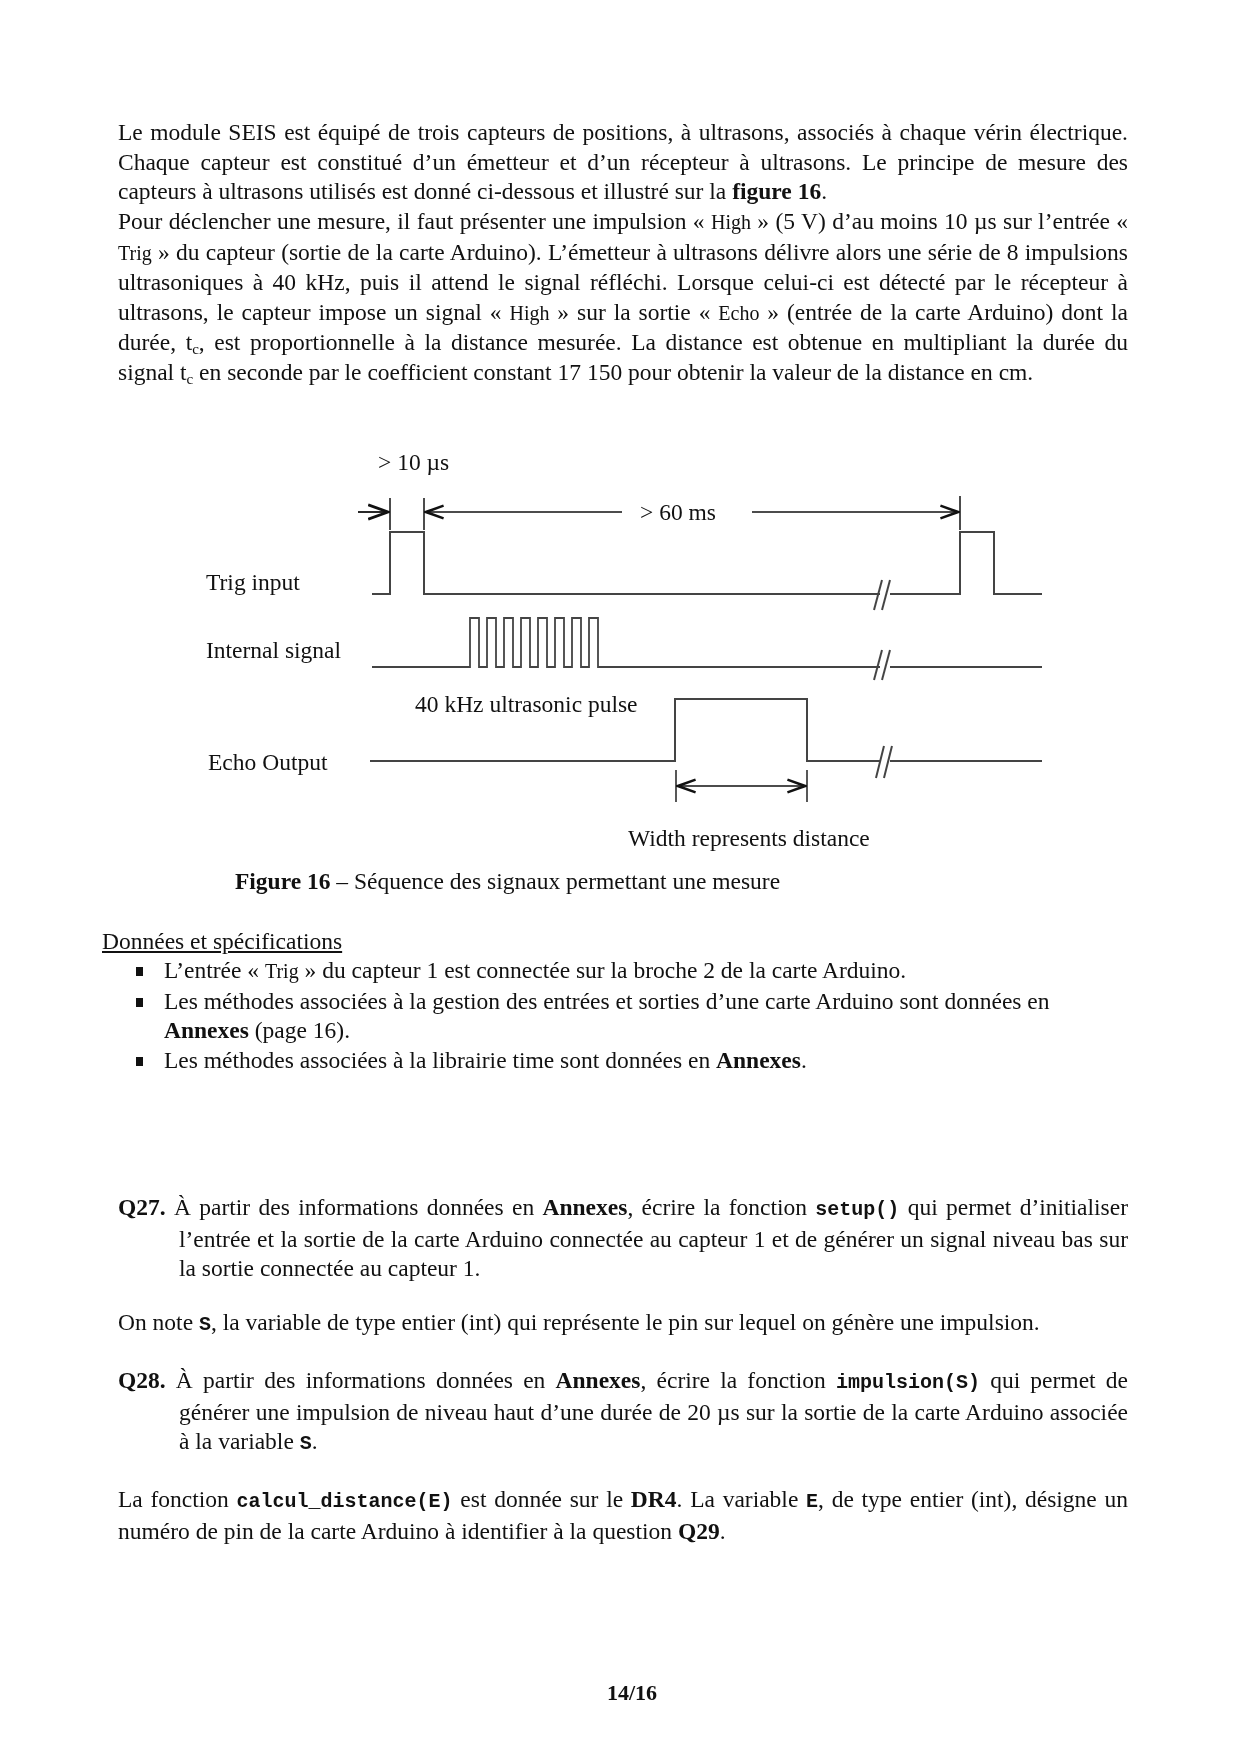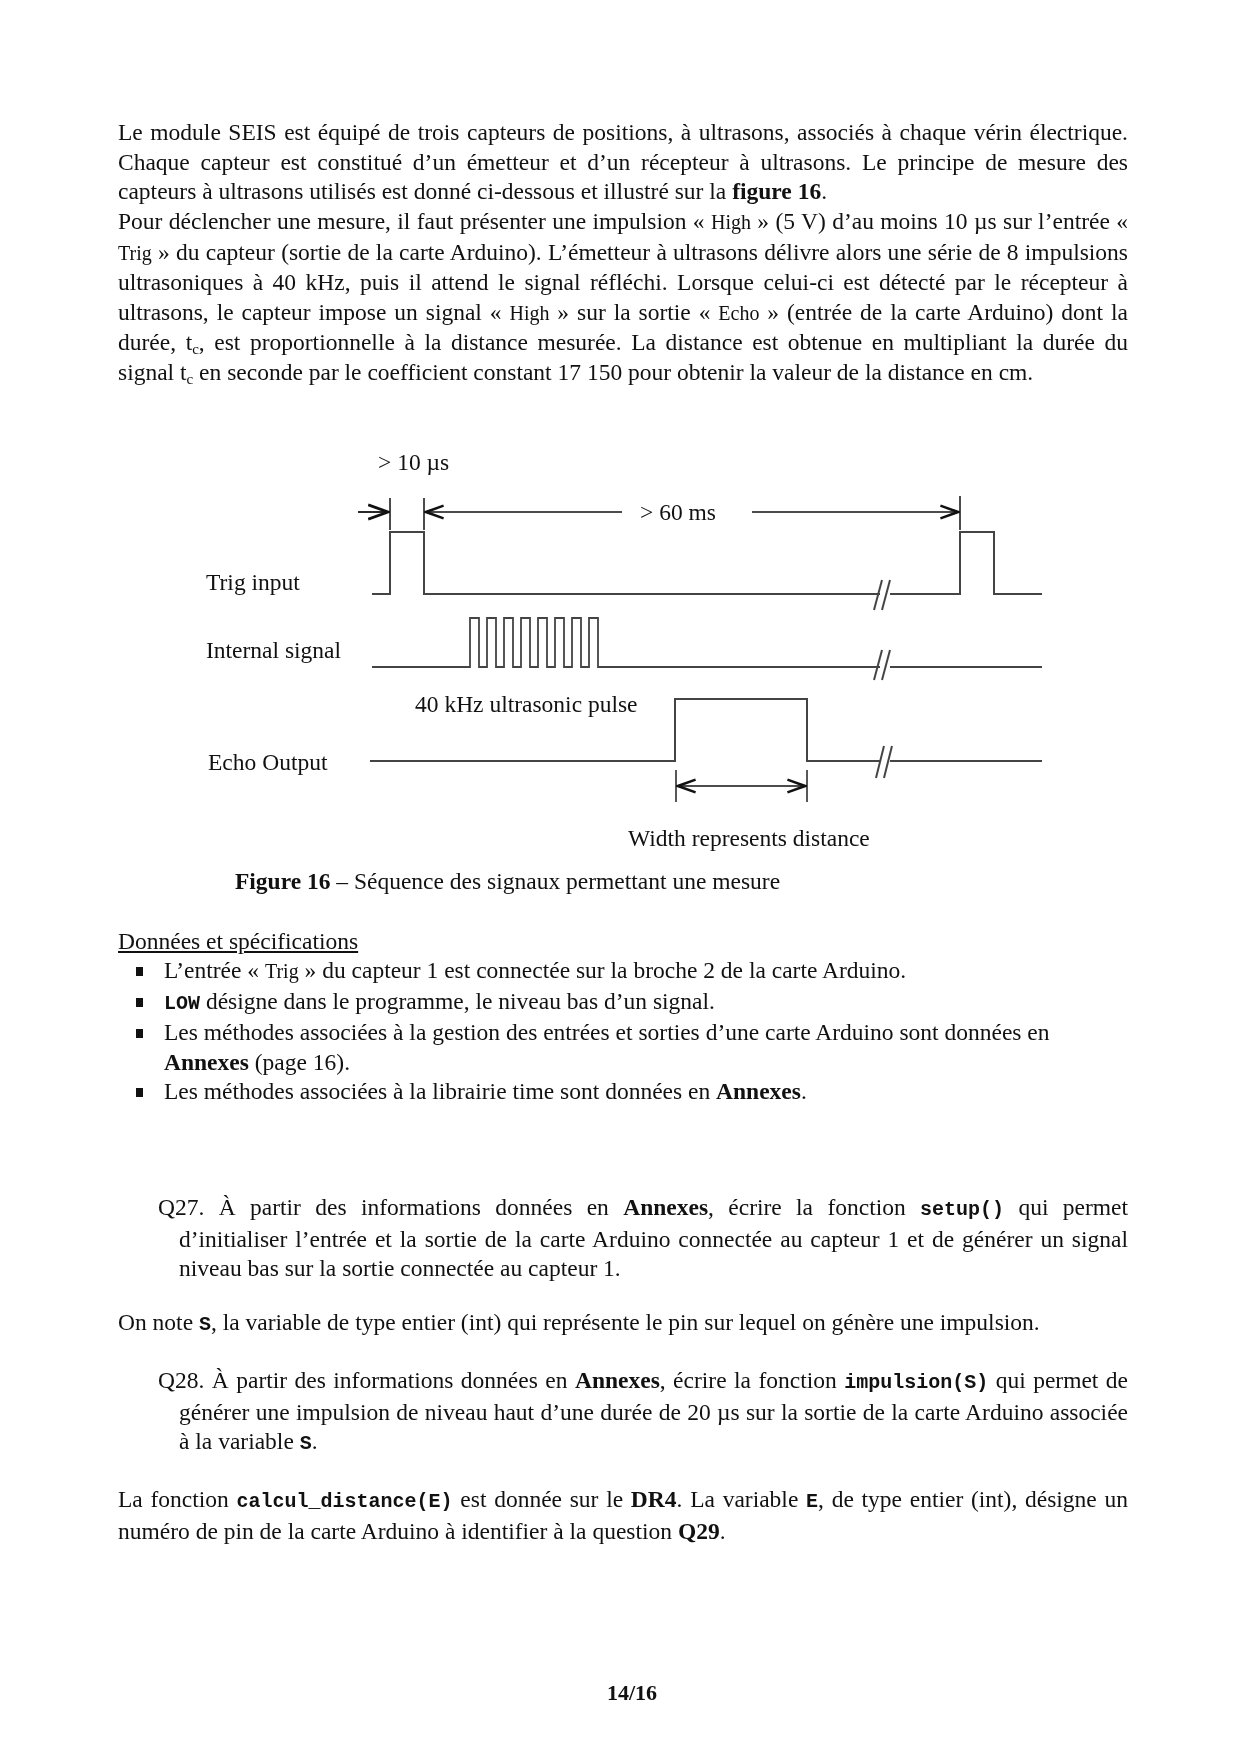--- a/index.html
+++ b/index.html
@@ -7,26 +7,26 @@
          font-family:"Liberation Serif", serif; color:#111; font-size:23.5px; }
   .para { position:absolute; left:118px; width:1010px; line-height:29.5px; text-align:justify; }
   .para p { margin:0; }
   b { font-weight:bold;margin-top:43px; }
   .mono { font-family:"Liberation Mono", "DejaVu Sans Mono", monospace; font-weight:bold; font-size:20px; }
   .small { font-size:20px; }
   sub { font-size:15px; vertical-align:-4px; line-height:0; }
   #diagram { position:absolute; left:0; top:440px; width:1240px; height:420px; }
   #diagram text { font-family:"Liberation Serif", serif; font-size:23.5px; fill:#111; }
   .caption { position:absolute; left:0; width:1015px; text-align:center; top:868px; font-size:23.5px; }
-  .section-title { position:absolute; left:118px; top:928px; text-decoration:underline; }
+  .section-title { position:absolute; left:102px; top:928px; text-decoration:underline; }
   ul.specs { position:absolute; left:118px; top:956px; width:1010px; margin:0; padding:0; list-style:none; line-height:29.5px; }
   ul.specs li { position:relative; padding-left:46px; }
   ul.specs li .bullet { position:absolute; left:18px; top:11px; width:7px; height:9px; background:#111; }
   .q { position:absolute; left:118px; width:1010px; line-height:29.5px; text-align:justify; }
-  .q .qnum { font-weight:normal;margin-left:40px; }
+  .q .qnum { font-weight:bold; }
   .q .qbody { padding-left:61px; text-indent:-61px; }
   .pagenum { position:absolute; left:0; width:1240px; text-align:center; top:1680px; font-weight:bold; font-size:22px;padding-left:12px; }
 </style>
 </head>
 <body>
 
 <div class="para" style="top:118px;">
   <p><span>Le module SEIS est équipé de trois capteurs de positions, à ultrasons, associés à chaque vérin électrique. Chaque capteur est constitué d’un émetteur et d’un récepteur à ultrasons. Le principe de mesure des capteurs à ultrasons utilisés est donné ci-dessous et illustré sur la </span><b>figure 16</b><span>.</span></p>
 </div>
 <div class="para" style="top:207px;">
@@ -81,21 +81,20 @@
     <line x1="678" y1="346" x2="805" y2="346" stroke="#111" stroke-width="1.6" marker-start="url(#arr)" marker-end="url(#arr)"></line>
   </g>
   <text x="628" y="406">Width represents distance</text>
 </svg>
 
 <div class="caption"><b>Figure 16</b><span> – Séquence des signaux permettant une mesure</span></div>
 
 <div class="section-title">Données et spécifications</div>
 <ul class="specs">
   <li><span class="bullet"></span><span>L’entrée « </span><span class="small">Trig</span><span> » du capteur 1 est connectée sur la broche 2 de la carte Arduino.</span></li>
-  <li><span class="bullet"></span><span class="mono">LOW</span><span> désigne dans le programme, le niveau bas d’un signal.</span></li>
   <li><span class="bullet"></span><span>Les méthodes associées à la gestion des entrées et sorties d’une carte Arduino sont données en </span><b>Annexes</b><span> (page 16).</span></li>
   <li><span class="bullet"></span><span>Les méthodes associées à la librairie time sont données en </span><b>Annexes</b><span>.</span></li>
 </ul>
 
 <div class="q" style="top:1193px;">
   <div class="qbody"><span class="qnum">Q27.</span><span> À partir des informations données en </span><b>Annexes</b><span>, écrire la fonction </span><span class="mono">setup()</span><span> qui permet d’initialiser l’entrée et la sortie de la carte Arduino connectée au capteur 1 et de générer un signal niveau bas sur la sortie connectée au capteur 1.</span></div>
 </div>
 
 <div class="q" style="top:1308px;">
   <span>On note </span><span class="mono">S</span><span>, la variable de type entier (int) qui représente le pin sur lequel on génère une impulsion.</span>

